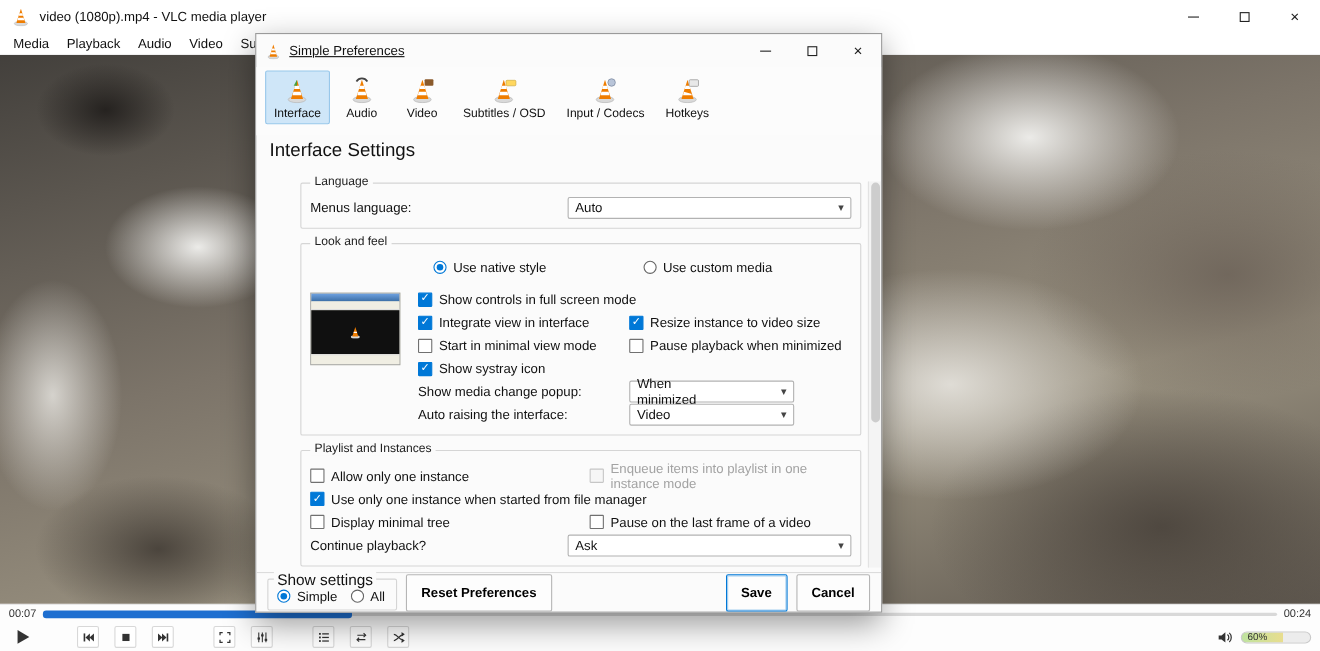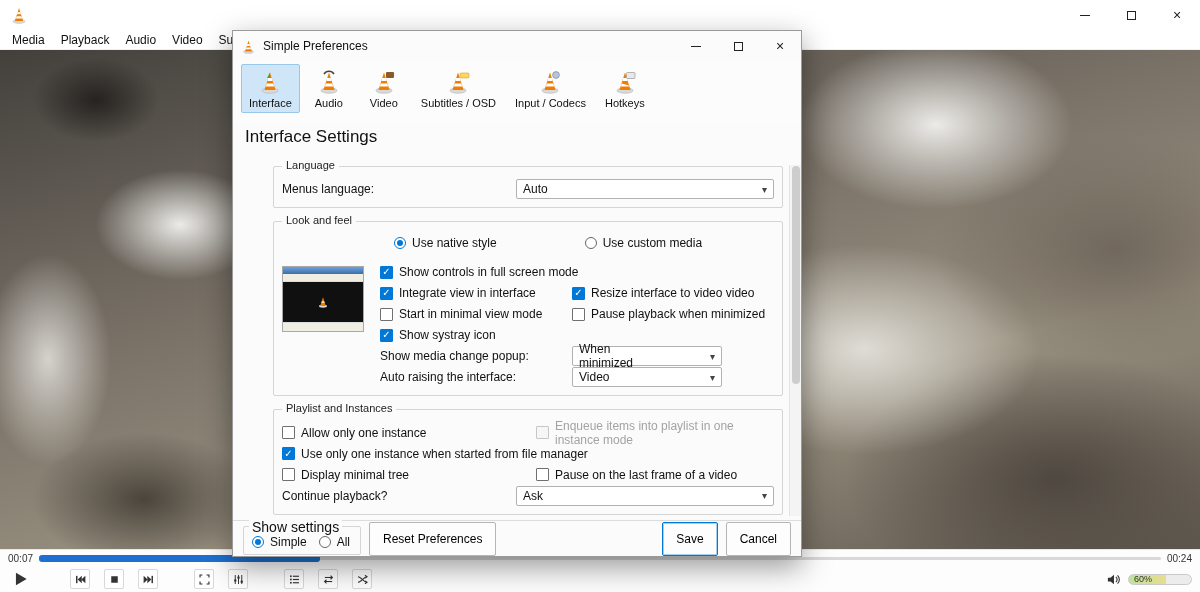--- a/index.html
+++ b/index.html
@@ -44,21 +44,21 @@
   .gap { width:8px; }
   .volume-area { margin-left:auto; display:flex; align-items:center; gap:5px; }
   .vol-track { position:relative; width:64px; height:11px; border:1px solid #c9c9c9; border-radius:6px;
     background:linear-gradient(90deg, #bfe3a0 0%, #e8dd8e 60%, #ececec 60%); }
   .vol-label { position:absolute; left:5px; top:-1px; font-size:9px; color:#333; }
 
   
   .dialog { position:absolute; left:232px; top:30px; width:570px; height:527px; background:#fbfbfb;
     border:1px solid #9a9a9a; box-shadow:0 10px 28px rgba(0,0,0,.4); display:flex; flex-direction:column; }
   .dlg-titlebar { flex:0 0 30px; display:flex; align-items:center; padding-left:8px; position:relative; }
-  .dlg-title { font-size:12px; margin-left:7px; }
+  .dlg-title { font-size:12px; margin-left:7px;text-decoration:underline; }
   .dlg-controls { position:absolute; right:0; top:0; display:flex; }
   .dlg-btn { width:42px; height:30px; display:flex; align-items:center; justify-content:center; font-size:14px; color:#222; }
 
   .dlg-toolbar { flex:0 0 62px; display:flex; align-items:flex-start; gap:3px; padding:3px 8px; background:#fcfcfc; }
   .tab { display:flex; flex-direction:column; align-items:center; gap:3px; padding:5px 7px 3px; border:1px solid transparent; border-radius:2px; min-width:52px; }
   .tab.selected { background:#cfe6f8; border-color:#98c7ea; }
   .tab-label { font-size:11px; white-space:nowrap; }
 
   .dlg-heading { flex:0 0 30px; font-size:17px; padding:4px 12px 0; }
 
@@ -97,40 +97,41 @@
   .p-row { display:flex; align-items:center; height:21px; }
   .p-c1 { width:254px; display:flex; align-items:center; }
   .p-c2 { flex:1; display:flex; align-items:center; }
 
   .scrollbar { position:absolute; right:0; top:12px; bottom:4px; width:12px; background:#f4f4f4; border-left:1px solid #e3e3e3; }
   .scroll-thumb { position:absolute; top:1px; left:2px; width:8px; height:62%; background:#cdcdcd; border-radius:4px; }
 
   .dlg-footer { flex:0 0 36px; border-top:1px solid #dcdcdc; display:flex; align-items:center; gap:8px; padding:0 10px; position:relative; }
   .ss-group { position:relative; border:1px solid #d5d5d5; border-radius:2px; height:29px; margin-top:3px; display:flex; align-items:center; gap:12px; padding:6px 10px 2px 8px; }
   .ss-legend { position:absolute; top:-8px; left:5px; background:#fbfbfb; padding:0 3px; font-size:14px; }
-  .btn { height:22px; padding:16px 13px; font-size:12px; background:#fdfdfd; border:1px solid #b5b5b5; border-radius:2px; display:flex; align-items:center; }
+  .btn { height:22px; padding:16px 13px; font-size:12px; background:#fdfdfd; border:1px solid #b5b5b5; border-radius:2px; display:flex; align-items:center;font-weight:bold; }
   .btn.primary { border:1px solid #0078d7; box-shadow:inset 0 0 0 1px rgba(0,120,215,.35); }
   .spacer { flex:1; }
 
   svg { display:block; }
 </style>
 </head>
 <body>
 
 <div class="screen">
 
   <div class="titlebar">
     <span>
       <svg width="18" height="18" viewBox="0 0 24 24">
           <ellipse cx="12" cy="20.5" rx="8" ry="2.8" fill="#d9d9d9" stroke="#b5b5b5" stroke-width="0.6"></ellipse>
           <polygon points="12,2.5 17.5,20 6.5,20" fill="#ef7d00"></polygon>
           <polygon points="10.2,8 13.8,8 14.6,11 9.4,11" fill="#fff"></polygon>
           <polygon points="8.7,13.5 15.3,13.5 16.1,16.5 7.9,16.5" fill="#fff"></polygon>
         </svg>
     </span>
+    <span class="title-text">video (1080p).mp4 - VLC media player</span>
     <div class="win-controls">
       <span class="win-btn">
           <span class="min-glyph"></span>
         </span>
       <span class="win-btn">
           <span class="max-glyph"></span>
         </span>
       <span class="win-btn">
           <span>×</span>
         </span>
@@ -393,21 +394,21 @@
             <div class="lf-row">
               <div class="lf-c1">
                 <label class="cb">
                   <span class="box checked"></span>
                   <span class="lbl">Integrate view in interface</span>
                 </label>
               </div>
               <div class="lf-c2">
                 <label class="cb">
                   <span class="box checked"></span>
-                  <span class="lbl">Resize interface to video video</span>
+                  <span class="lbl">Resize instance to video size</span>
                 </label>
               </div>
             </div>
             <div class="lf-row">
               <div class="lf-c1">
                 <label class="cb">
                   <span class="box"></span>
                   <span class="lbl">Start in minimal view mode</span>
                 </label>
               </div>

